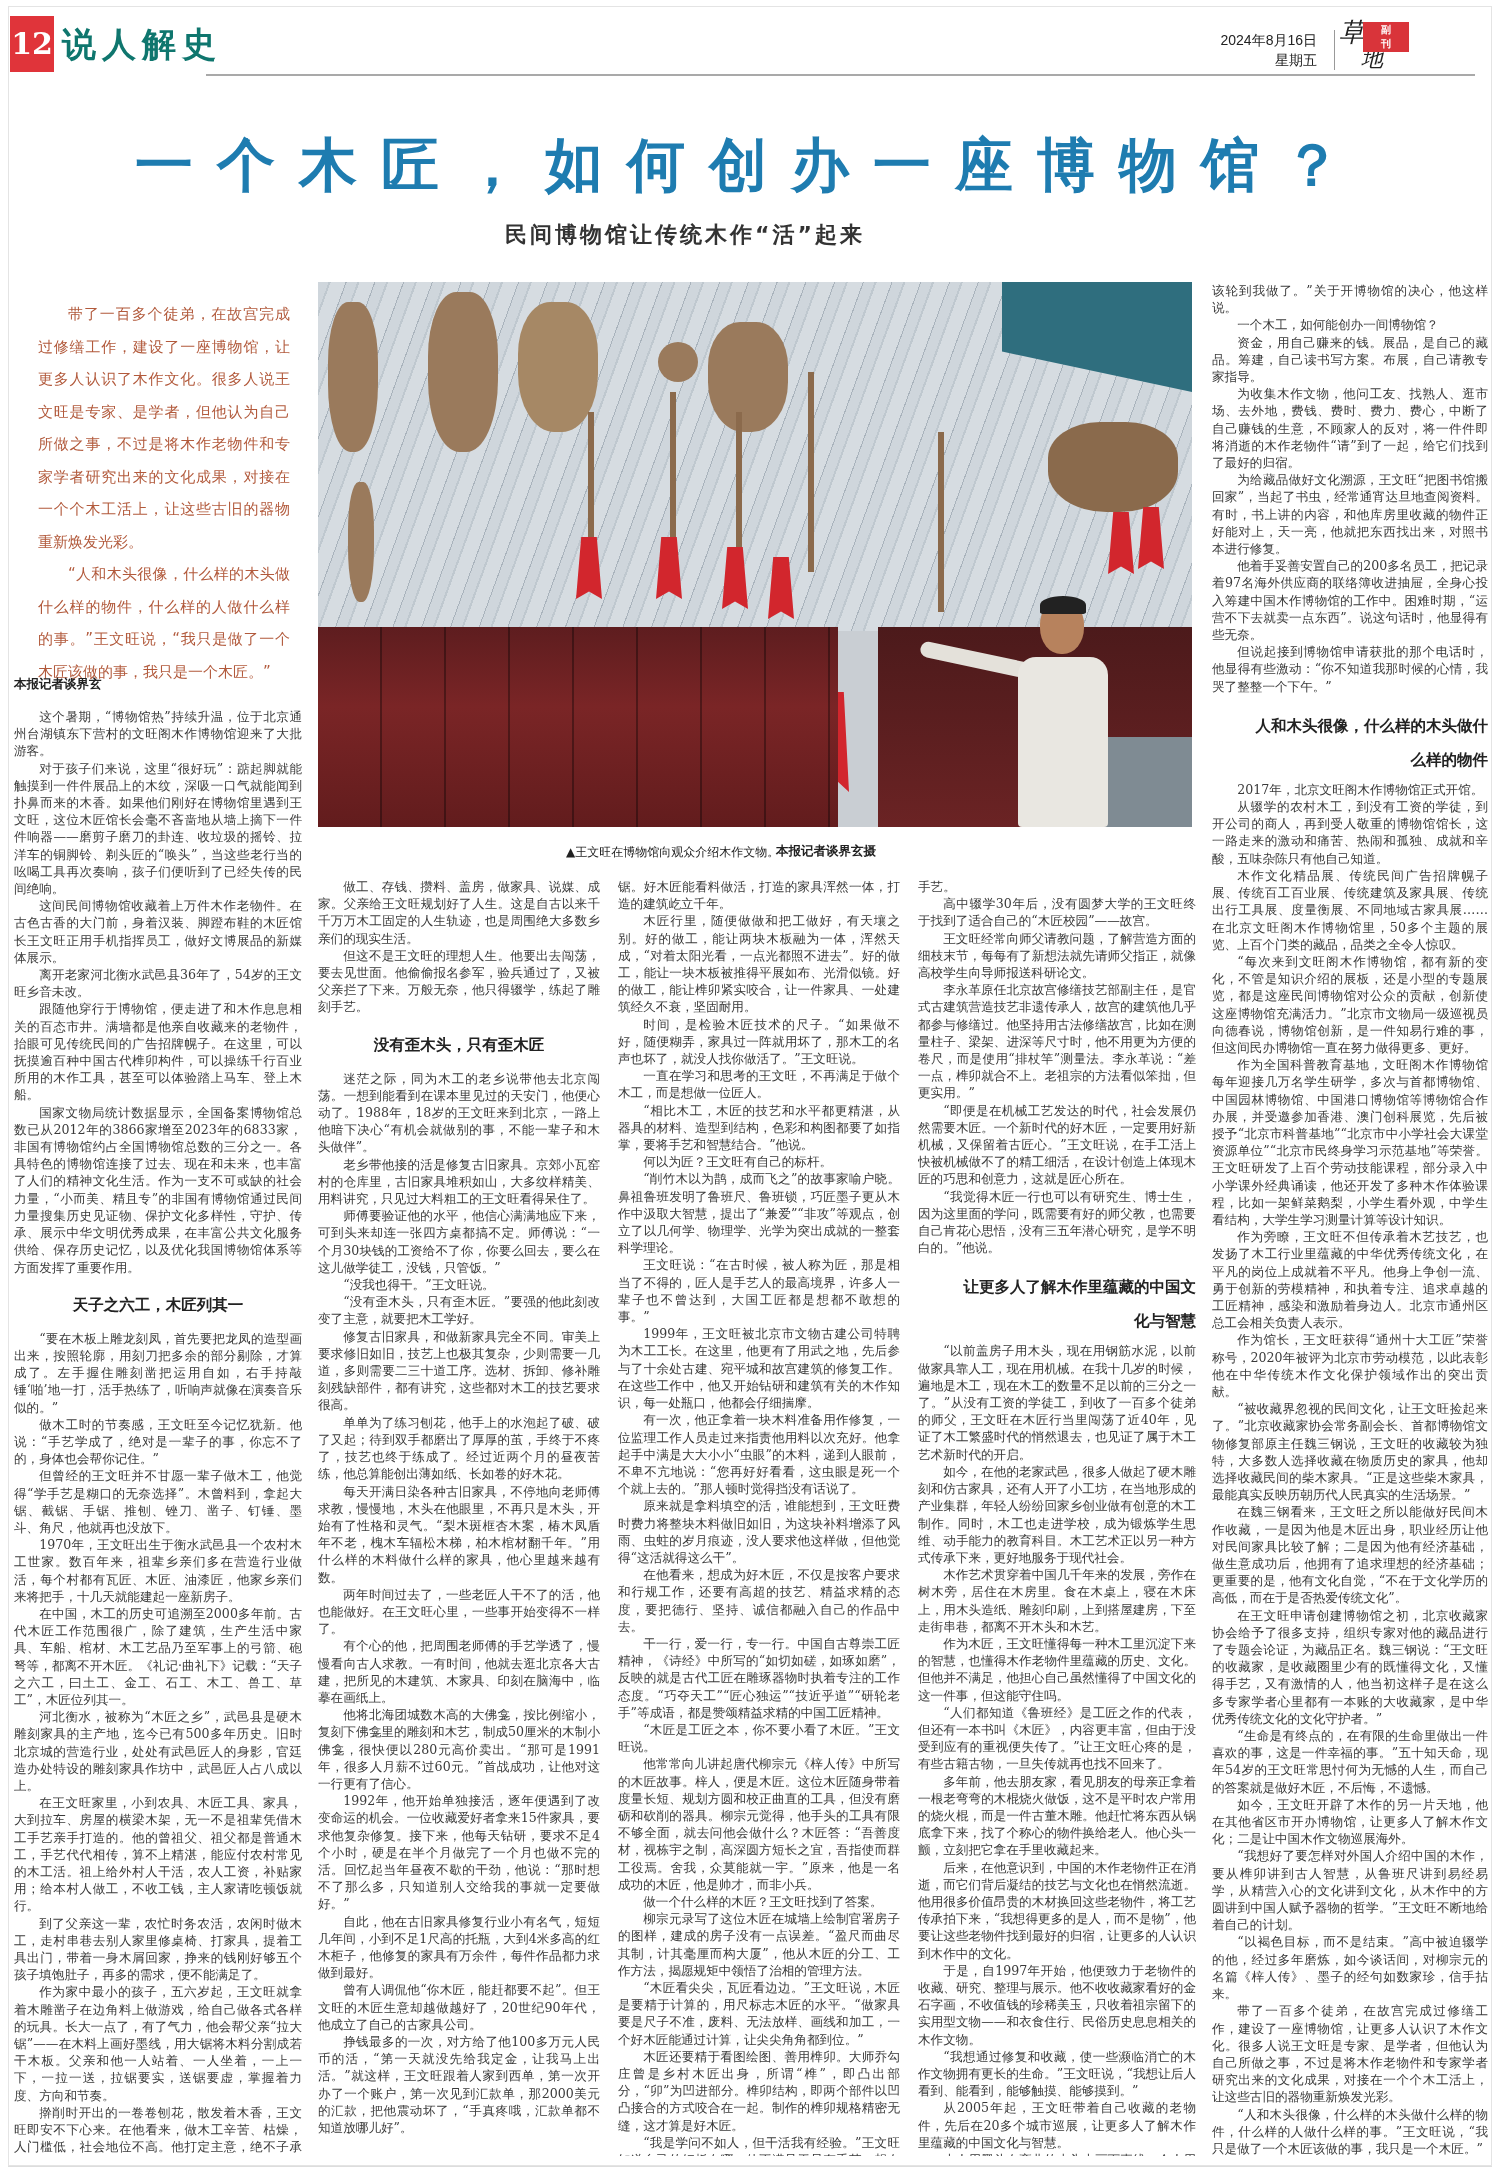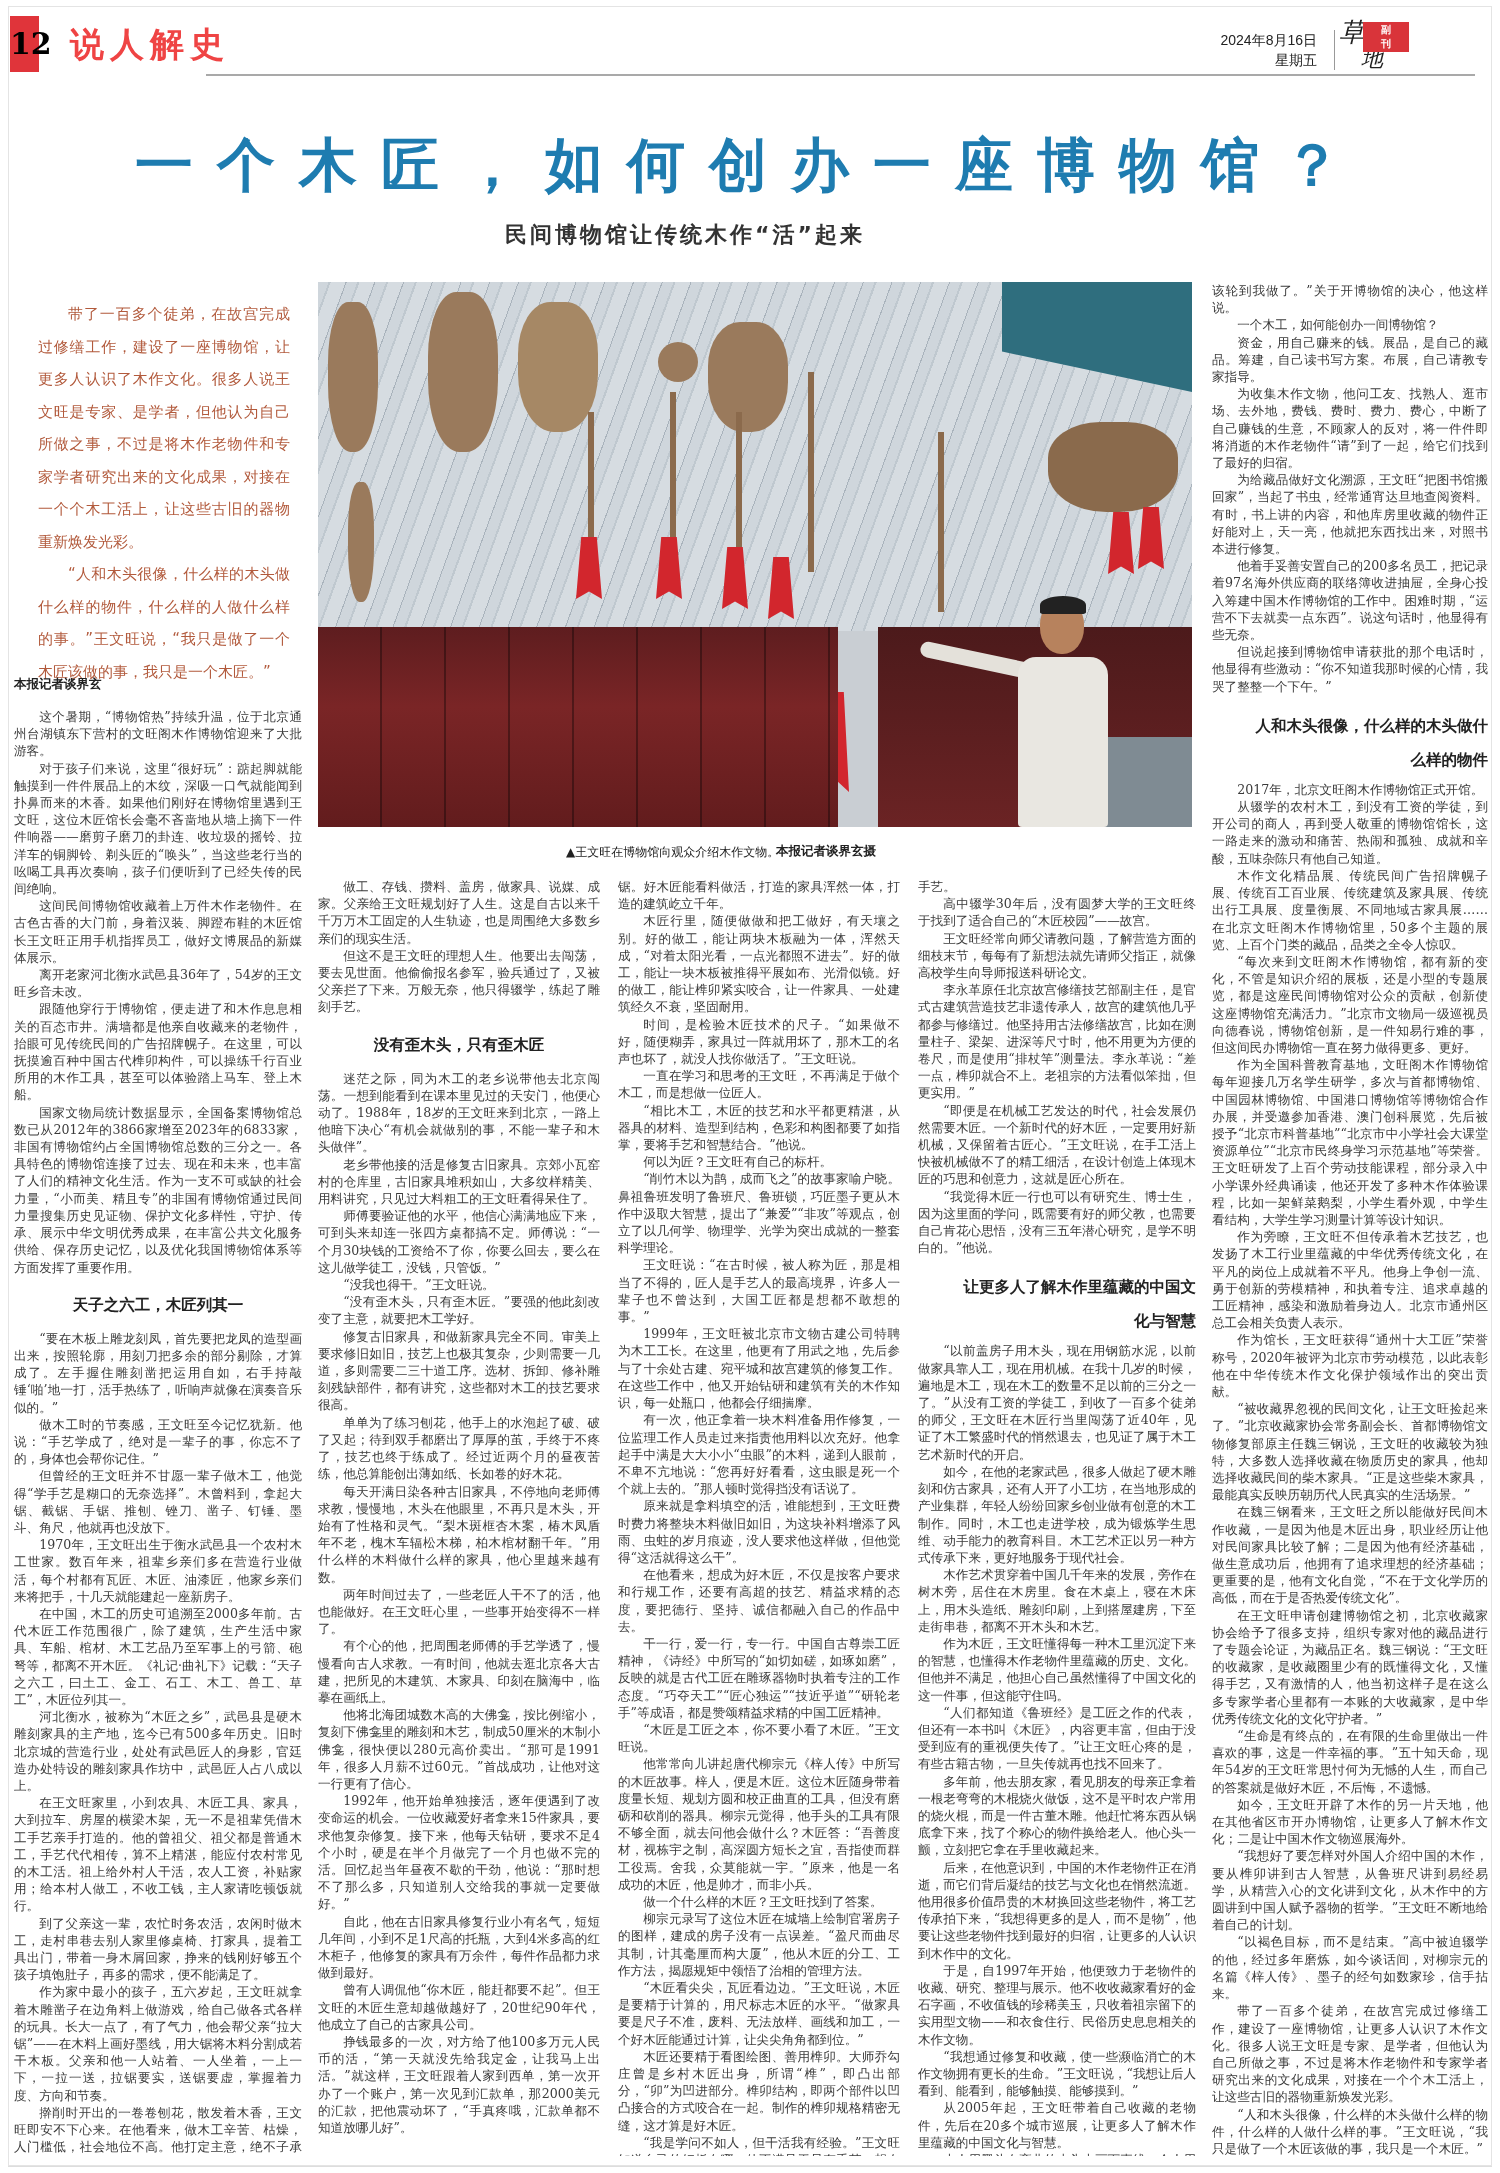--- a/index.html
+++ b/index.html
@@ -3,24 +3,24 @@
 <meta charset="utf-8">
 <style>
   * { box-sizing: border-box; margin: 0; padding: 0; }
   html, body { width: 1500px; height: 2173px; background: #ffffff; overflow: hidden; }
   body { font-family: "DejaVu Serif", "Liberation Serif", serif; color: #2b2b2b; position: relative; }
 
   .page { position: absolute; left: 8px; top: 6px; width: 1484px; height: 2160px; border: 1px solid #e4e4e4; background: #fff; }
 
   
   .masthead { position: absolute; left: 10px; top: 12px; width: 1465px; height: 66px; }
-  .page-no { position: absolute; left: 0; top: 4px; width: 29px; height: 56px; background: #e0343a; color: #000000;
+  .page-no { position: absolute; left: 0; top: 4px; width: 44px; height: 56px; background: #e0343a; color: #ffffff;
              font-family: "DejaVu Serif", serif; font-weight: bold; font-size: 30px; line-height: 56px; text-align: center; }
-  .section-name { position: absolute; left: 60px; top: 6px; font-family: "DejaVu Serif", serif; font-weight: bold;
-                  font-size: 34px; color: #ef4444; letter-spacing: 6px; line-height: 52px; }
+  .section-name { position: absolute; left: 52px; top: 6px; font-family: "DejaVu Serif", serif; font-weight: bold;
+                  font-size: 34px; color: #0f766e; letter-spacing: 6px; line-height: 52px; }
   .rule { position: absolute; left: 196px; right: 0; top: 62px; height: 2px; background: #a9a9a9; }
   .dateblock { position: absolute; right: 158px; top: 18px; text-align: right; font-family: "Liberation Sans", sans-serif; font-size: 14px; color: #222; line-height: 20px; }
   .vsep { position: absolute; right: 140px; top: 18px; width: 1px; height: 40px; background: #999; }
   .logo { position: absolute; right: 80px; top: 6px; width: 56px; height: 56px; }
   .logo .calli { position: absolute; left: 0; top: 0; font-family: "DejaVu Serif", serif; font-size: 26px; color: #222; font-style: italic; line-height: 28px; }
   .logo .calli2 { position: absolute; left: 22px; top: 26px; font-family: "DejaVu Serif", serif; font-size: 22px; color: #222; font-style: italic; }
   .logo .tag { position: absolute; left: 24px; top: 4px; background: #d9343a; color: #fff; font-size: 10px; padding: 1px 18px; font-family: "Liberation Sans", sans-serif; font-weight: bold; }
 
   
   .headline { position: absolute; left: 0; width: 1500px; top: 130px; text-align: center; font-family: "DejaVu Sans", sans-serif;

